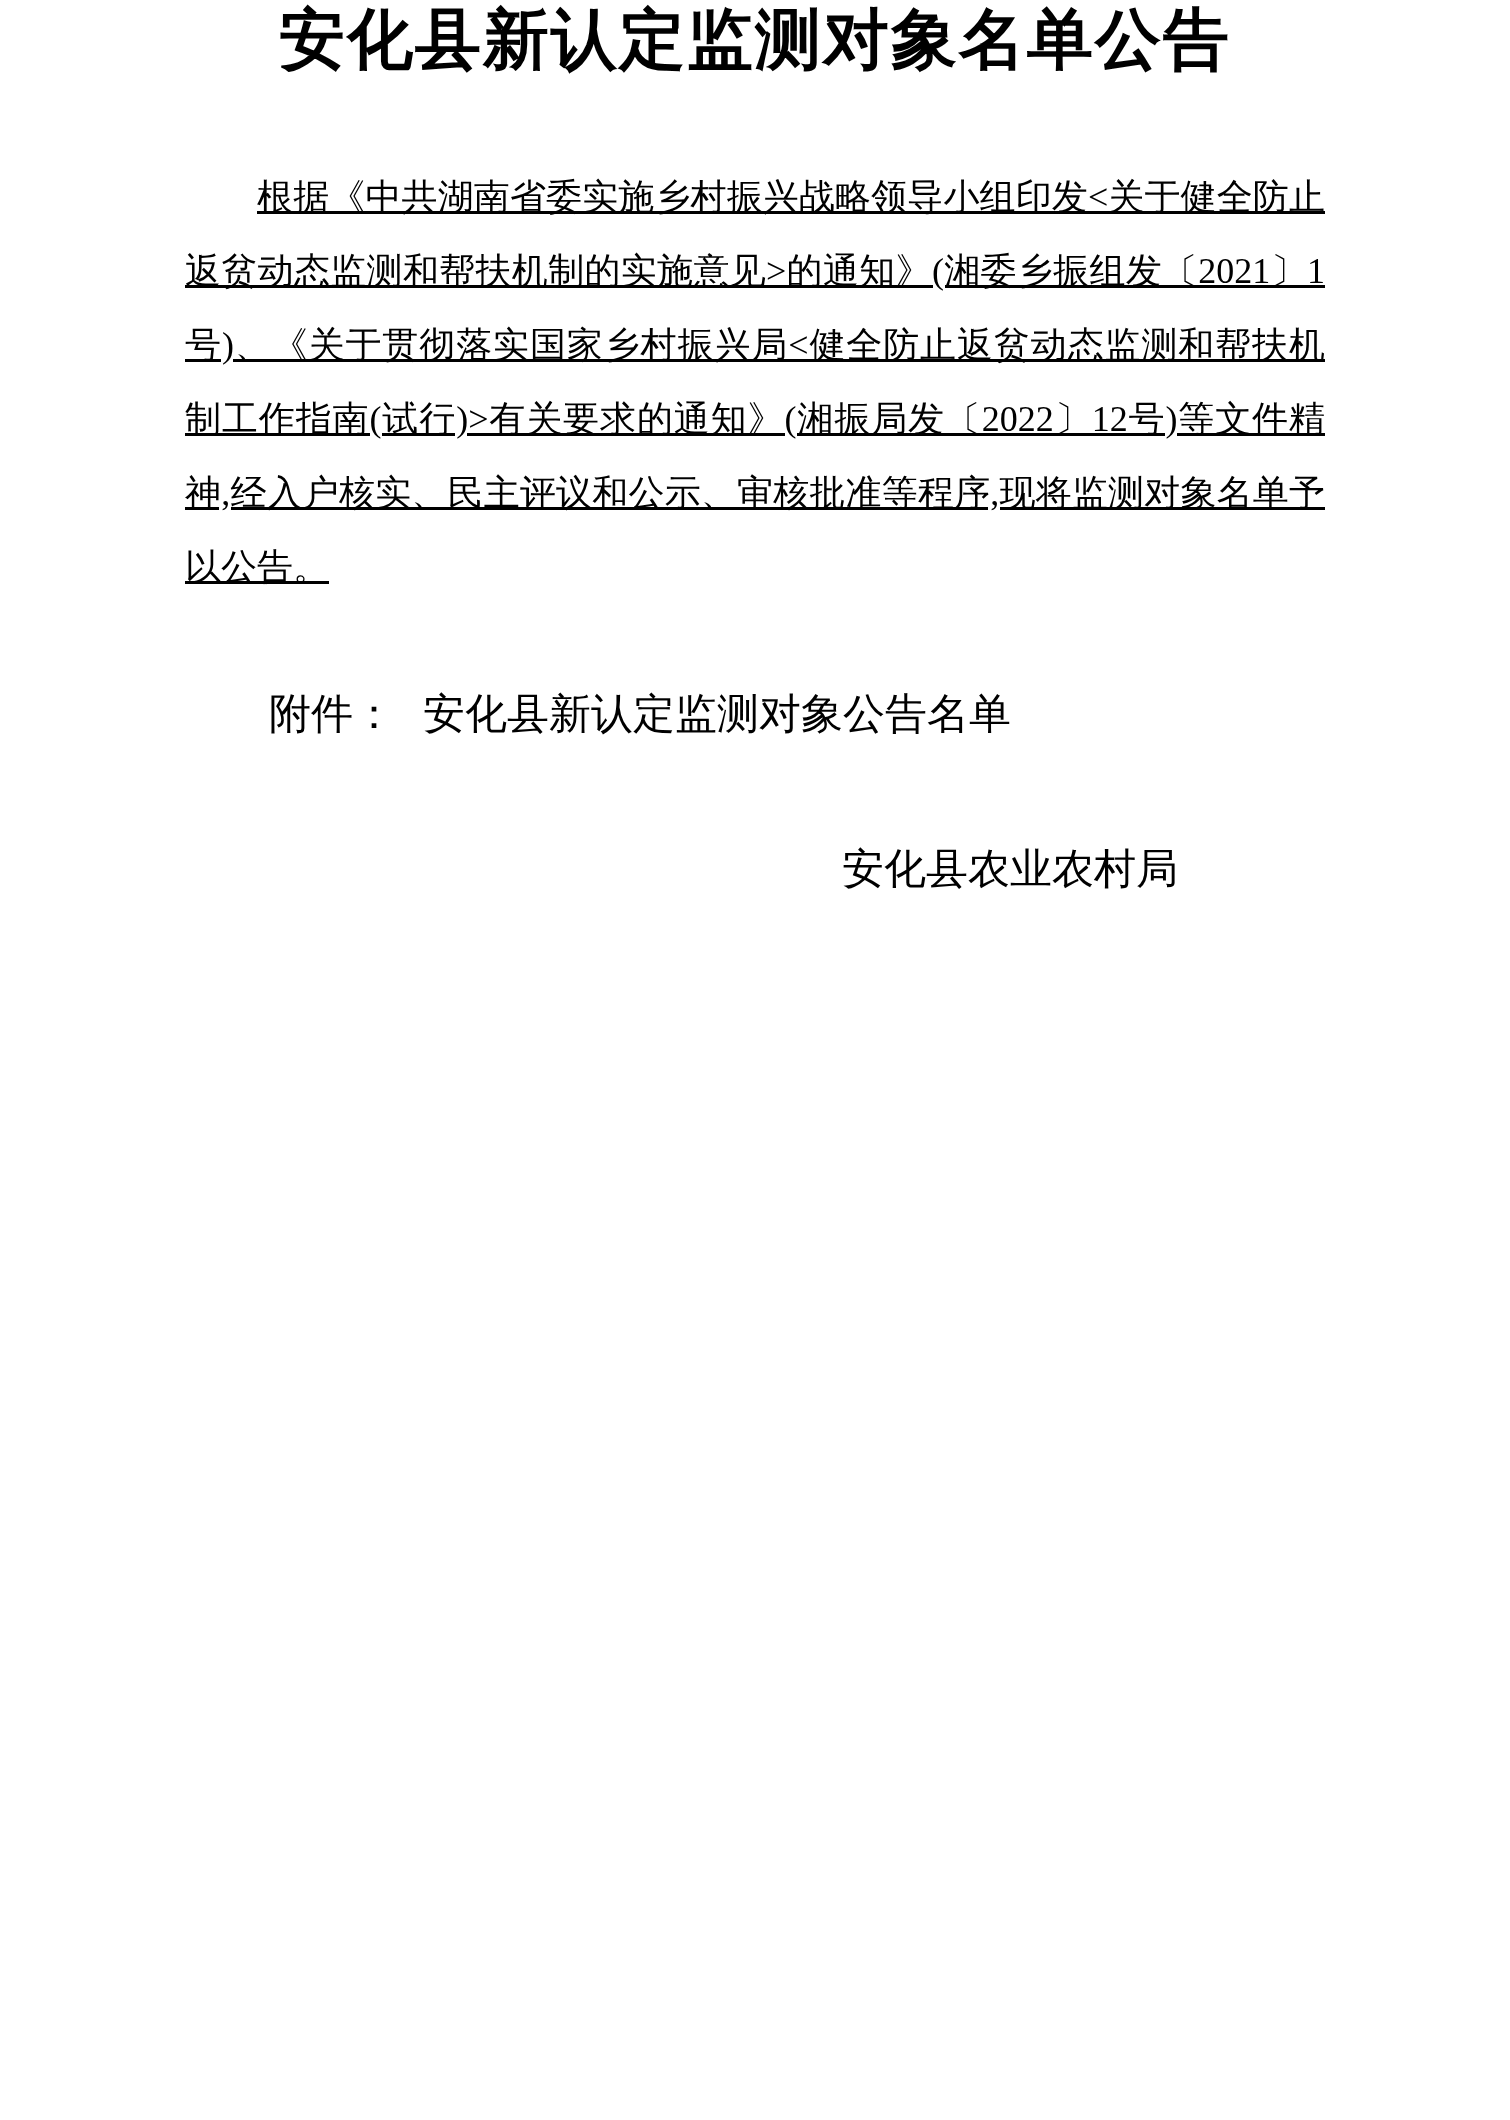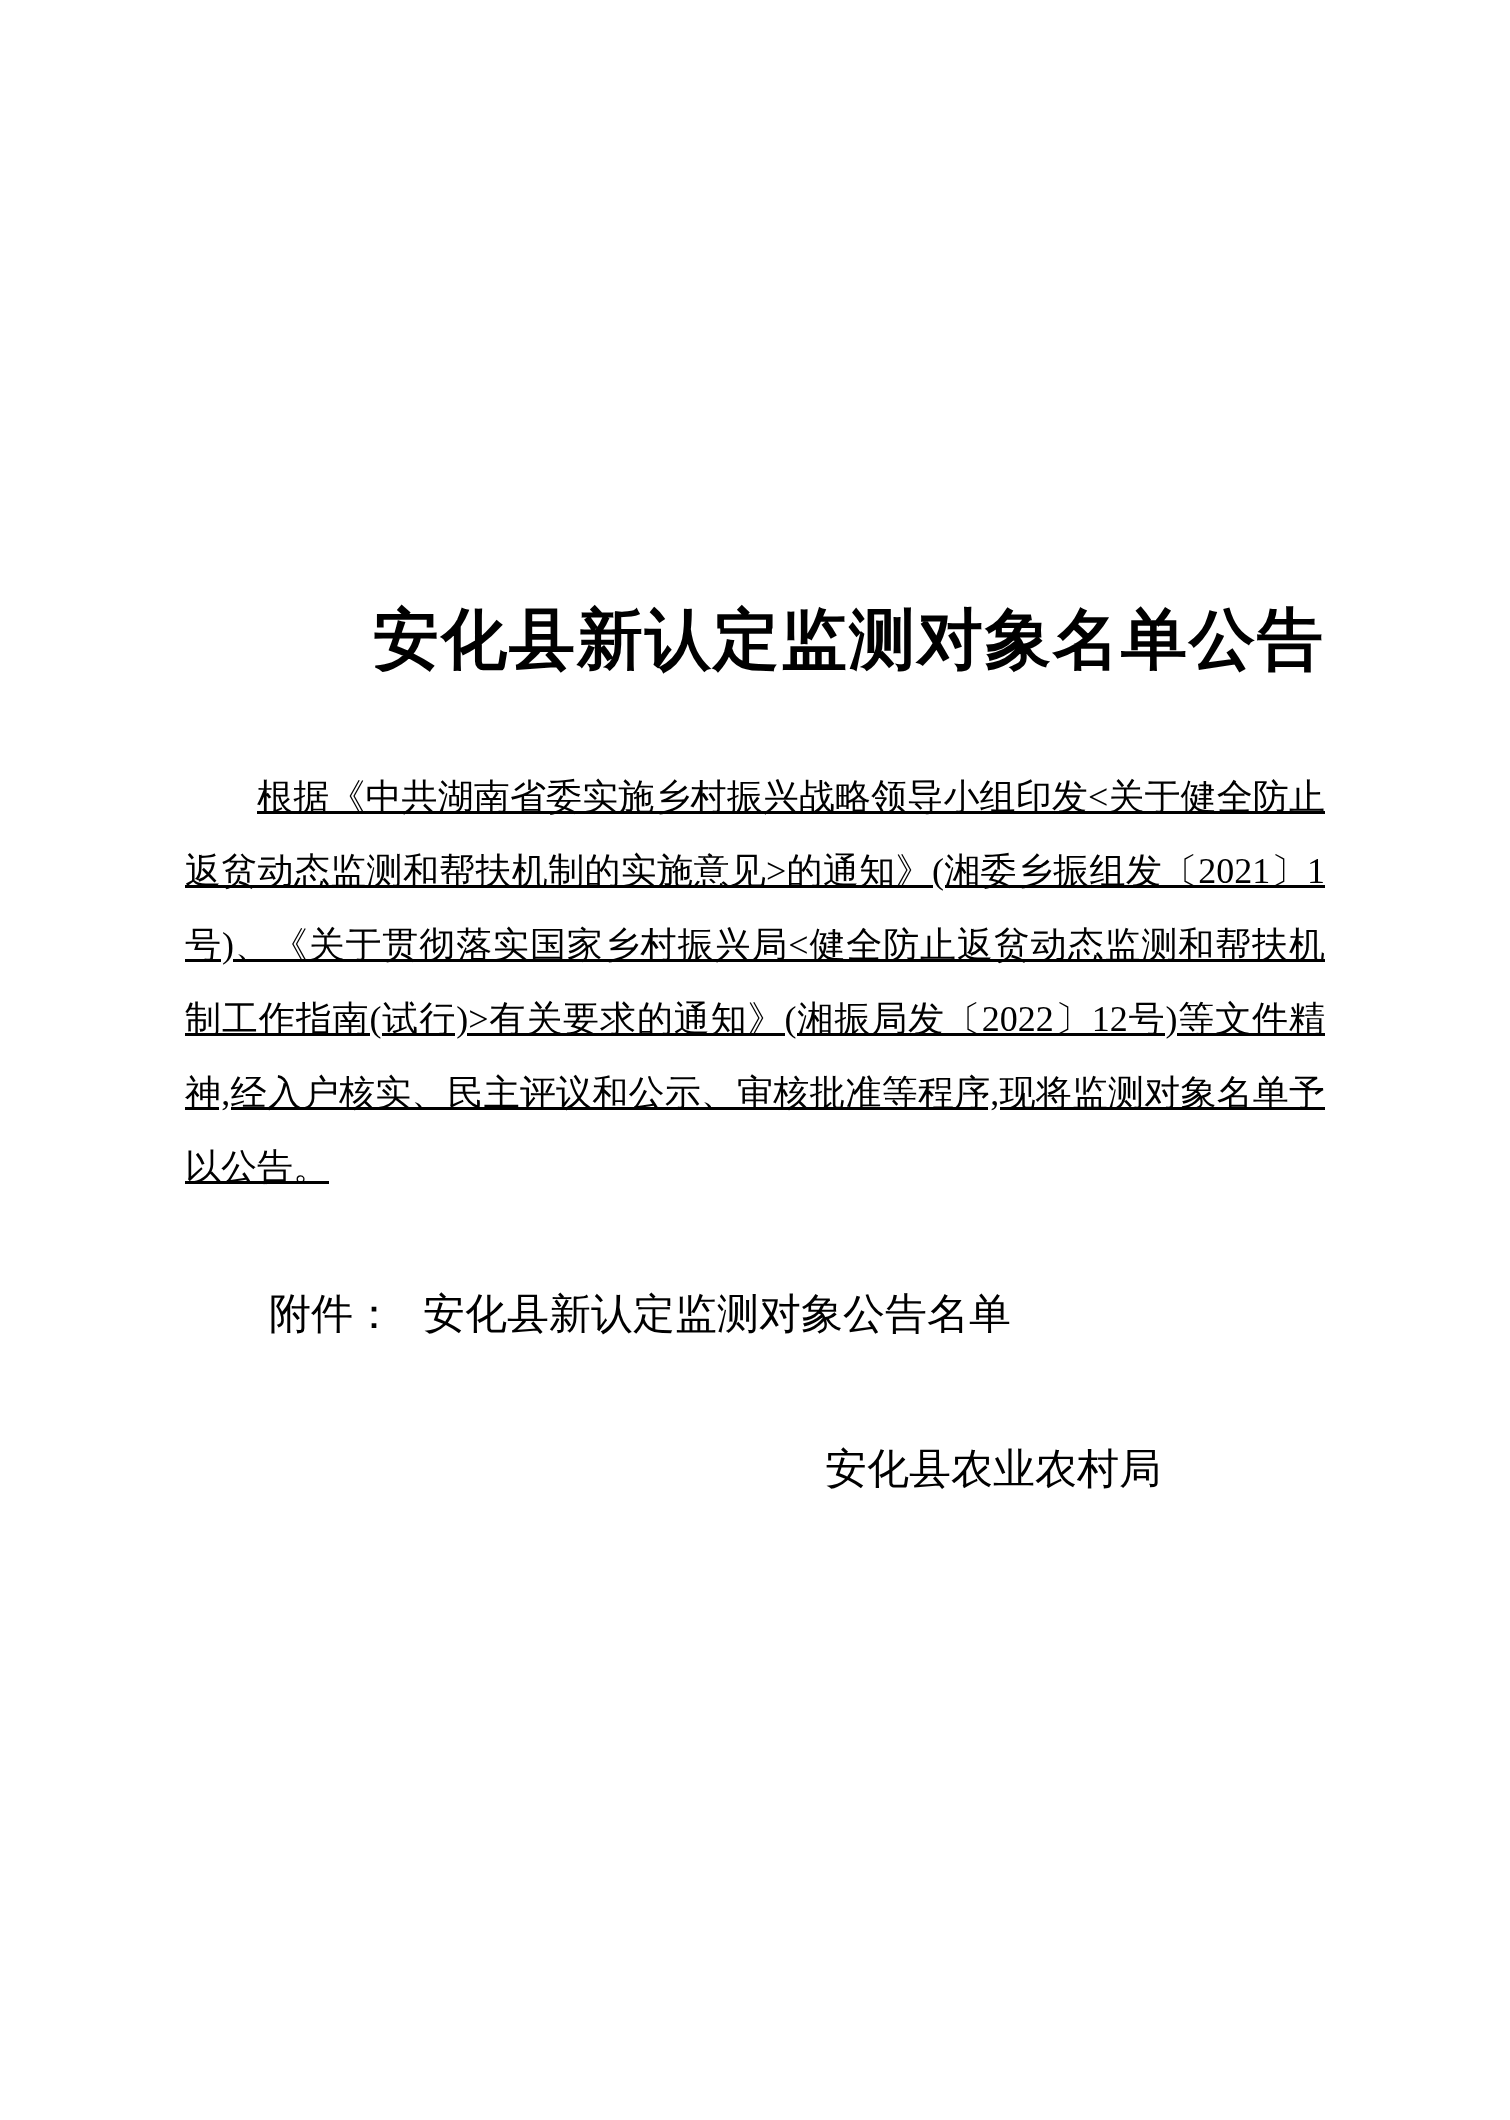--- a/index.html
+++ b/index.html
@@ -17,25 +17,24 @@
     position: relative;
     width: 1510px;
     height: 2120px;
     box-sizing: border-box;
     padding: 0 185px;
     background: #ffffff;
     overflow: hidden;
   }
   .doc-title {
     margin: 0;
-    padding-top: 600px;
     font-size: 66px;
     line-height: 80px;
     font-weight: bold;
-    text-align: right;
+    text-align: center;
     letter-spacing: 2px;
     white-space: nowrap;
   }
   .doc-body {
     margin: 80px 0 0 0;
     font-size: 36px;
     line-height: 74px;
     text-align: justify;
     text-justify: inter-character;
     text-indent: 2em;
@@ -48,20 +47,21 @@
     text-indent: 2em;
     white-space: nowrap;
   }
   .attachment-name {
     margin-left: 28px;
   }
   .signature-block {
     margin-top: 81px;
     margin-left: 640px;
     width: 370px;
+    text-align: center;
     font-size: 42px;
     line-height: 74px;
   }
   .signature-agency {
     white-space: nowrap;
   }
   .signature-date {
     margin-top: 14px;
     letter-spacing: 3px;
     white-space: nowrap;

